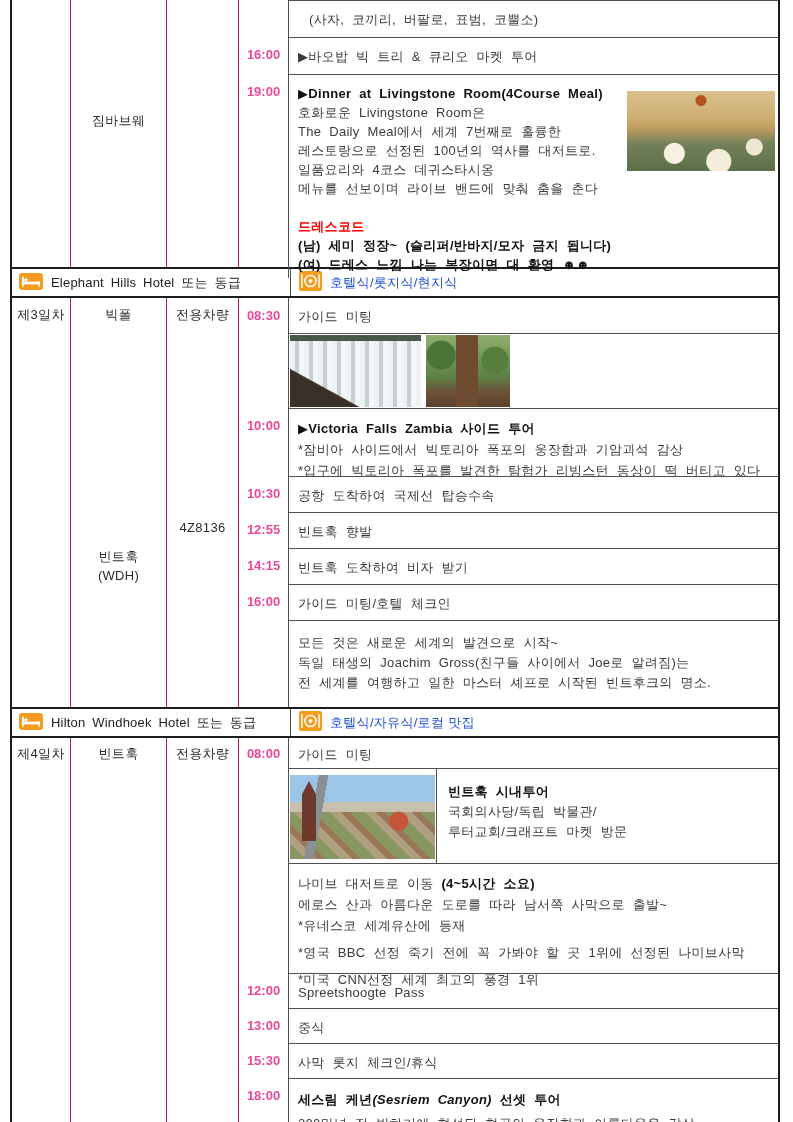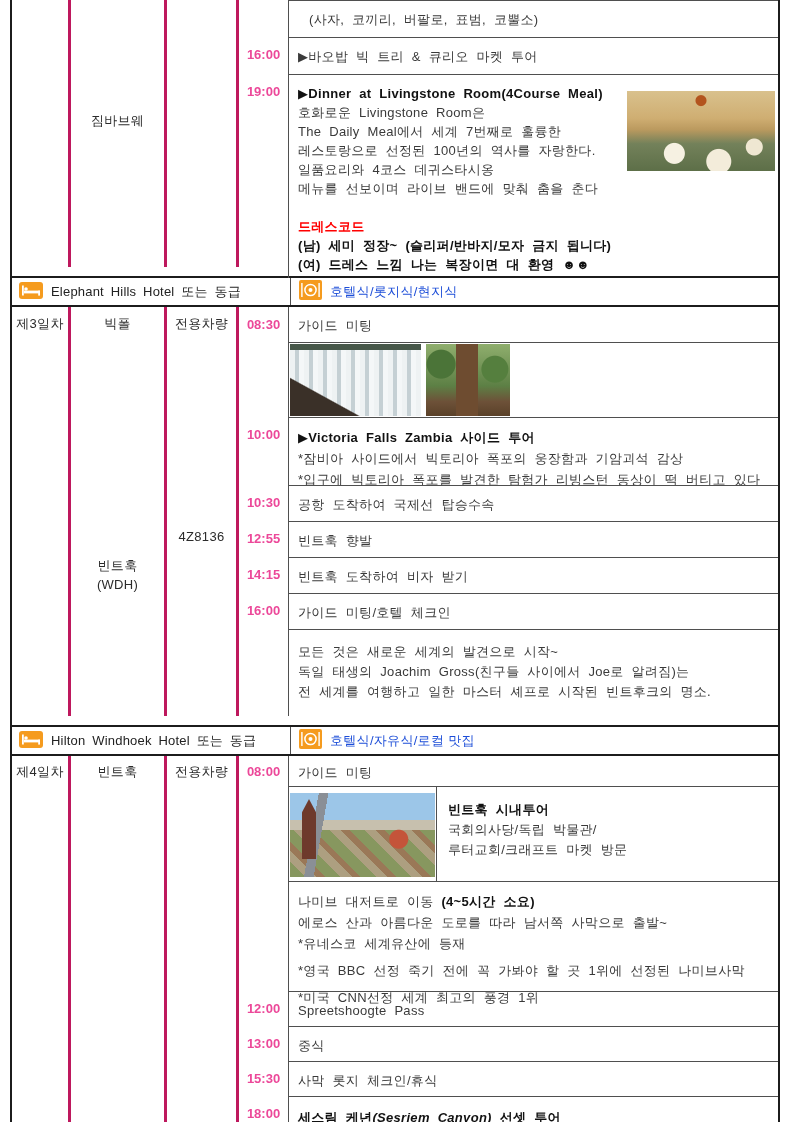--- a/index.html
+++ b/index.html
@@ -4,40 +4,40 @@
 <style>
   * { margin:0; padding:0; box-sizing:border-box; }
   body { background:#fff; font-family:"Liberation Sans","DejaVu Sans",sans-serif; }
   .page { position:relative; width:793px; height:1122px; background:#fff; overflow:hidden; }
   .table { position:absolute; left:10px; top:0; width:770px;
            border-left:2px solid #1c1c1c; border-right:2px solid #1c1c1c;
            color:#3a3a3a; font-size:13px; }
   .sec { border-bottom:2px solid #1c1c1c; }
   .sec-c { border-bottom:none; }
   .body-row { display:flex; }
-  .col { position:relative; flex:none; border-right:3px solid #be185d; }
+  .col { position:relative; flex:none; border-right:1px solid #be185d; }
   .c-day { width:59px; } .c-loc { width:96px; } .c-trans { width:72px; }
   .col-label { position:absolute; left:0; width:100%; text-align:center; color:#2b2b2b; letter-spacing:.3px; }
   .right { flex:1; display:flex; flex-direction:column; }
   .rrow { display:flex; flex:none; }
   .rrow.grow { flex:1; }
   .rtime { flex:none; width:50px; border-right:1px solid #4f4f4f; text-align:center;
            padding-top:10px; font-weight:bold; color:#ec4899; font-size:13px; }
   .rdesc { flex:1; border-top:1px solid #4f4f4f; padding:9px 8px 4px 9px; line-height:19px;
            word-spacing:4px; letter-spacing:.3px; position:relative; }
   .rrow:first-child .rdesc { border-top:none; }
   .sec-a .rrow:first-child .rdesc { border-top:1px solid #4f4f4f; }
   .t { color:#3a3a3a; }
   .b { font-weight:bold; color:#111; }
   .red { font-weight:bold; }
   .ital { font-style:italic; }
   .gap { height:19px; }
   .sp6 { margin-top:6px; }
   
-  .hotel { display:flex; border-top:2px solid #1c1c1c; height:29px; align-items:stretch;margin-top:9px; }
+  .hotel { display:flex; border-top:2px solid #1c1c1c; height:29px; align-items:stretch; }
   .hotel-left { flex:none; width:279px; border-right:1px solid #4f4f4f; display:flex; align-items:center; padding-left:7px; gap:8px; }
   .hotel-right { flex:1; display:flex; align-items:center; padding-left:8px; gap:8px; }
   .hotel-name { color:#222; letter-spacing:.2px; word-spacing:3px; }
   .meal-text { color:#1d4ed8; letter-spacing:.3px; }
   .icon { flex:none; display:inline-block; }
   
   .photo { flex:none; }
   .photo-restaurant { position:absolute; top:16px; right:3px; width:148px; height:80px;
     background:
       radial-gradient(circle at 32% 78%, #f6f1e2 0 10px, rgba(0,0,0,0) 11px),
@@ -97,21 +97,21 @@
               <div class="t">▶바오밥 빅 트리 &amp; 큐리오 마켓 투어</div>
             </div>
           </div>
           <div class="rrow grow">
             <div class="rtime">19:00</div>
             <div class="rdesc">
               <div class="photo photo-restaurant"></div>
               <div class="b">▶Dinner at Livingstone Room(4Course Meal)</div>
               <div class="t">호화로운 Livingstone Room은</div>
               <div class="t">The Daily Meal에서 세계 7번째로 훌륭한</div>
-              <div class="t">레스토랑으로 선정된 100년의 역사를 자랑한다.</div>
+              <div class="t">레스토랑으로 선정된 100년의 역사를 대저트로.</div>
               <div class="t">일품요리와 4코스 데귀스타시옹</div>
               <div class="t">메뉴를 선보이며 라이브 밴드에 맞춰 춤을 춘다</div>
               <div class="gap"></div>
               <div class="red" style="color:#FF0000;">드레스코드</div>
               <div class="b">(남) 세미 정장~ (슬리퍼/반바지/모자 금지 됩니다)</div>
               <div class="b">(여) 드레스 느낌 나는 복장이면 대 환영 ☻☻</div>
             </div>
           </div>
         </div>
       </div>

